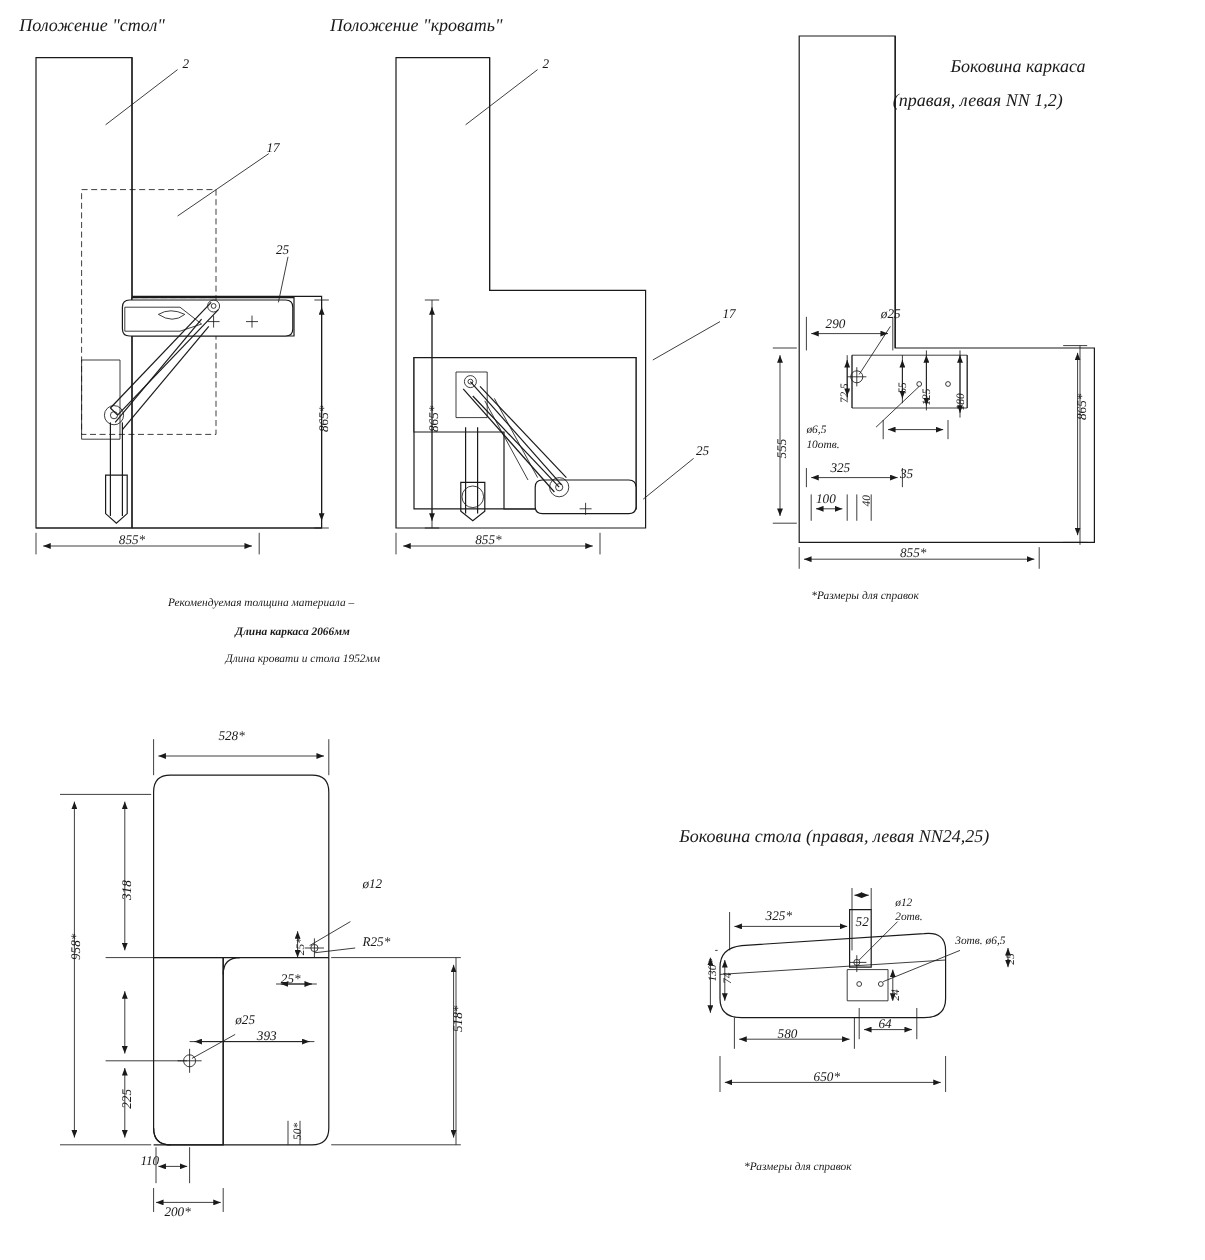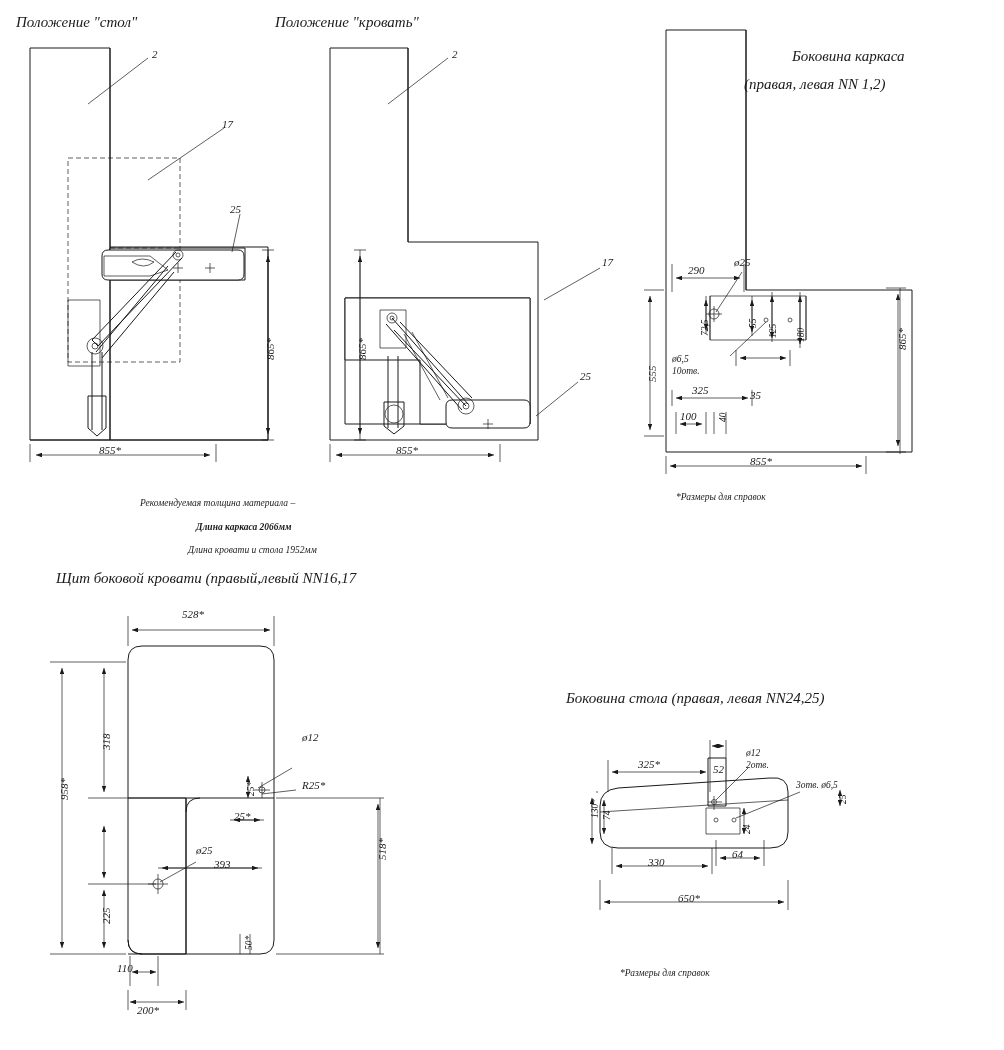--- a/index.html
+++ b/index.html
@@ -287,21 +287,20 @@
       <path class="thin" d="M600,880 L600,910"></path>
       <path class="thin" d="M788,880 L788,910"></path>
       <path class="thin" d="M604,902 L784,902" marker-start="url(#ahs)" marker-end="url(#ah)"></path>
     </g>
   </svg>
 
   <div class="lbl title" style="left:16px;top:14px;">Положение "стол"</div>
   <div class="lbl title" style="left:275px;top:14px;">Положение "кровать"</div>
   <div class="lbl title" style="left:792px;top:48px;">Боковина каркаса</div>
   <div class="lbl title" style="left:744px;top:76px;">(правая, левая NN 1,2)</div>
-  <div class="lbl title" style="left:56px;top:570px;">Щит боковой кровати (правый,левый NN16,17</div>
   <div class="lbl title" style="left:566px;top:690px;">Боковина стола (правая,  левая NN24,25)</div>
 
   <div class="lbl tiny" style="left:140px;top:498px;">Рекомендуемая толщина материала –</div>
   <div class="lbl tiny" style="left:196px;top:522px;font-weight:bold;">Длина каркаса 2066мм</div>
   <div class="lbl tiny" style="left:188px;top:545px;">Длина кровати и стола 1952мм</div>
   <div class="lbl tiny" style="left:676px;top:492px;">*Размеры для справок</div>
   <div class="lbl tiny" style="left:620px;top:968px;">*Размеры для справок</div>
 
   <div class="lbl dim" style="left:152px;top:48px;">2</div>
   <div class="lbl dim" style="left:222px;top:118px;">17</div>
@@ -348,17 +347,17 @@
 
   <div class="lbl dim" style="left:638px;top:758px;">325*</div>
   <div class="lbl dim" style="left:713px;top:730px;margin-top:33px;">52</div>
   <div class="lbl tiny" style="left:746px;top:748px;">ø12</div>
   <div class="lbl tiny" style="left:746px;top:760px;">2отв.</div>
   <div class="lbl tiny" style="left:796px;top:780px;">3отв.  ø6,5</div>
   <div class="lbl dimv" style="left:590px;top:818px;font-size:9.5px;">130*</div>
   <div class="lbl dimv" style="left:602px;top:820px;font-size:9.5px;">74</div>
   <div class="lbl dimv" style="left:742px;top:834px;font-size:9.5px;">24</div>
   <div class="lbl dimv" style="left:838px;top:804px;font-size:9.5px;">25</div>
-  <div class="lbl dim" style="left:648px;top:856px;">330</div>
+  <div class="lbl dim" style="left:648px;top:856px;">580</div>
   <div class="lbl dim" style="left:732px;top:848px;">64</div>
   <div class="lbl dim" style="left:678px;top:892px;">650*</div>
 
 </div>
 
 </body></html>

